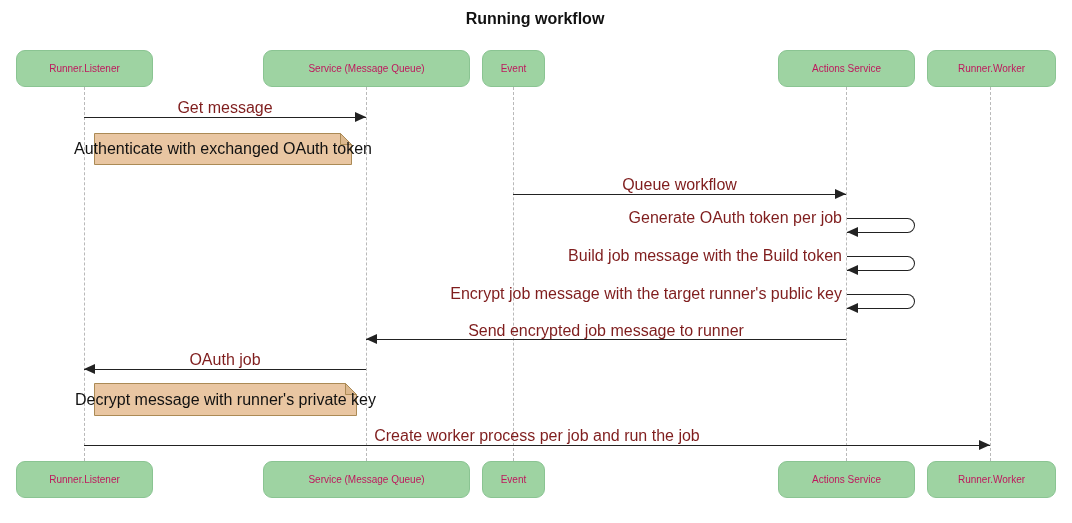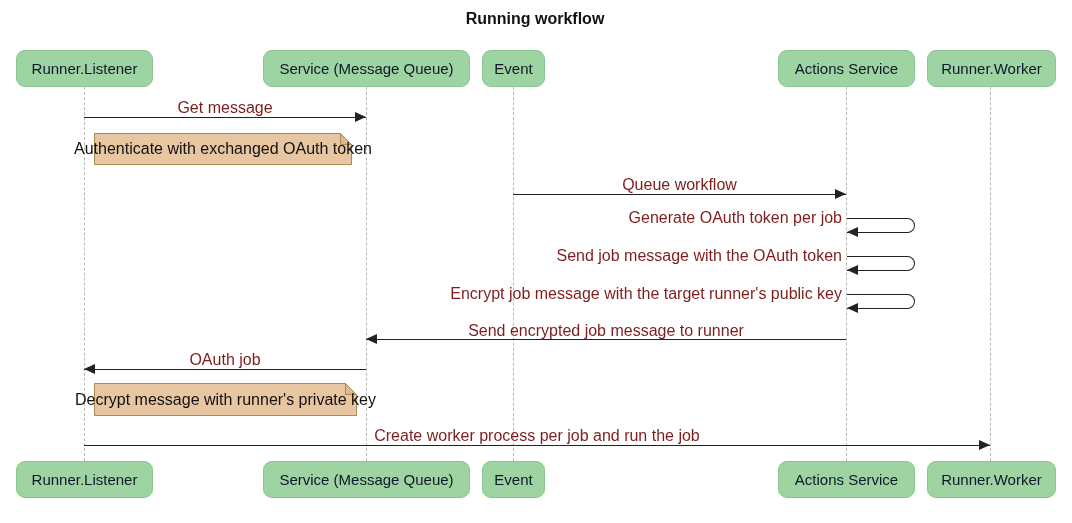--- a/index.html
+++ b/index.html
@@ -30,22 +30,22 @@
   .actor {
     position: absolute;
     height: 37px;
     box-sizing: border-box;
     background: #9ED3A2;
     border: 1px solid #8AC492;
     border-radius: 9px;
     display: flex;
     align-items: center;
     justify-content: center;
-    font-size: 15px;
-    color: #0f172a;
+    font-size: 10px;
+    color: #be185d;
     white-space: nowrap;
   }
   .mlabel {
     position: absolute;
     height: 16px;
     line-height: 16px;
     font-size: 16px;
     text-align: center;
     white-space: nowrap;
     color: #7f1d1d;
@@ -126,21 +126,21 @@
   </div>
 
   <div class="mlabel" style="left:513px; width:333px; top:177px;">Queue workflow</div>
   <div class="line" style="left:513px; width:333px; top:194px;"></div>
   <div class="ah-r" style="left:835px; top:189px;"></div>
 
   <div class="mlabel right" style="left:442px; width:400px; top:210px;">Generate OAuth token per job</div>
   <div class="selfloop" style="left:847px; top:218px;"></div>
   <div class="ah-l" style="left:847px; top:227px;"></div>
 
-  <div class="mlabel right" style="left:442px; width:400px; top:248px;">Send job message with the OAuth token</div>
+  <div class="mlabel right" style="left:442px; width:400px; top:248px;">Build job message with the Build token</div>
   <div class="selfloop" style="left:847px; top:256px;"></div>
   <div class="ah-l" style="left:847px; top:265px;"></div>
 
   <div class="mlabel right" style="left:442px; width:400px; top:286px;">Encrypt job message with the target runner's public key</div>
   <div class="selfloop" style="left:847px; top:294px;"></div>
   <div class="ah-l" style="left:847px; top:303px;"></div>
 
   <div class="mlabel" style="left:366px; width:480px; top:323px;">Send encrypted job message to runner</div>
   <div class="line" style="left:366px; width:480px; top:339px;"></div>
   <div class="ah-l" style="left:366px; top:334px;"></div>

